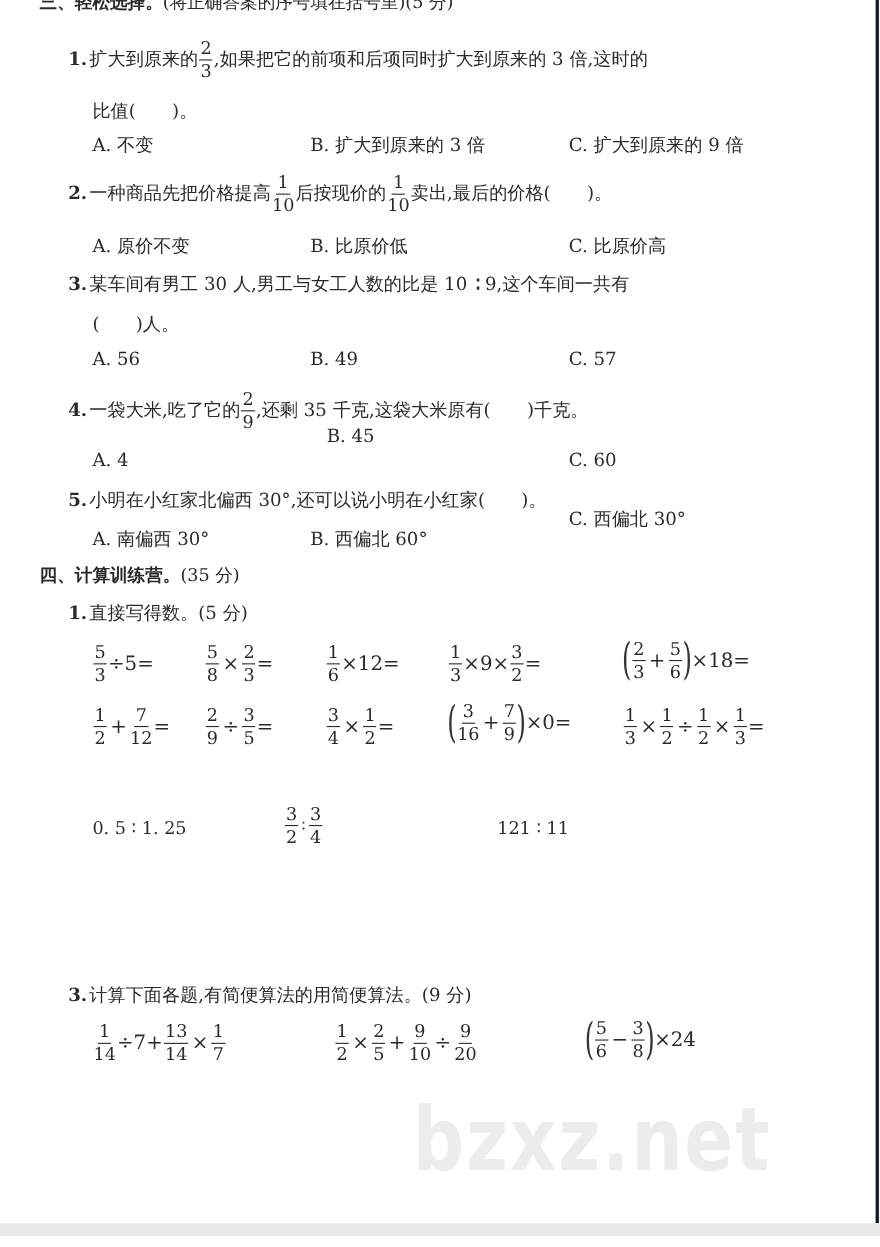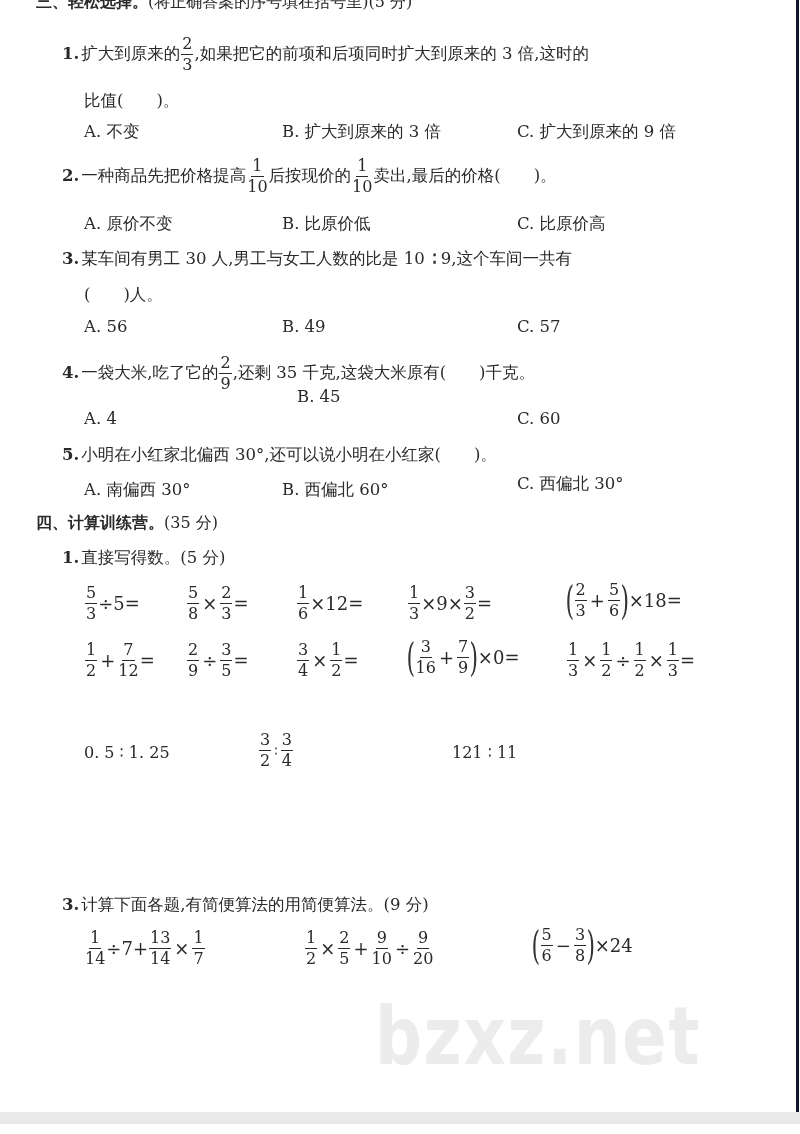--- a/index.html
+++ b/index.html
@@ -86,21 +86,21 @@
   </div>
   <div class="abs opt" style="left:84px; top:409px;">A. 4</div>
   <div class="abs opt" style="left:282px; top:387px;margin-left:15px;">B. 45</div>
   <div class="abs opt" style="left:517px; top:409px;">C. 60</div>
 
   <div class="abs q" style="left:62px; top:444px;">
     <span class="num">5.</span><span>小明在小红家北偏西 30°,还可以说小明在小红家(　　)。</span>
   </div>
   <div class="abs opt" style="left:84px; top:479px;">A. 南偏西 30°</div>
   <div class="abs opt" style="left:282px; top:479px;text-align:right;">B. 西偏北 60°</div>
-  <div class="abs opt" style="left:517px; top:473px;">C. 西偏北 30°</div>
+  <div class="abs opt" style="left:517px; top:461px;">C. 西偏北 30°</div>
 
   <div class="abs sec-title" style="left:36px; top:513px;">
     <span>四、计算训练营。</span><span class="note">(35 分)</span>
   </div>
 
   <div class="abs q" style="left:62px; top:547px;">
     <span class="num">1.</span><span>直接写得数。(5 分)</span>
   </div>
 
   <div class="abs expr" style="left:84px; top:585px;">

